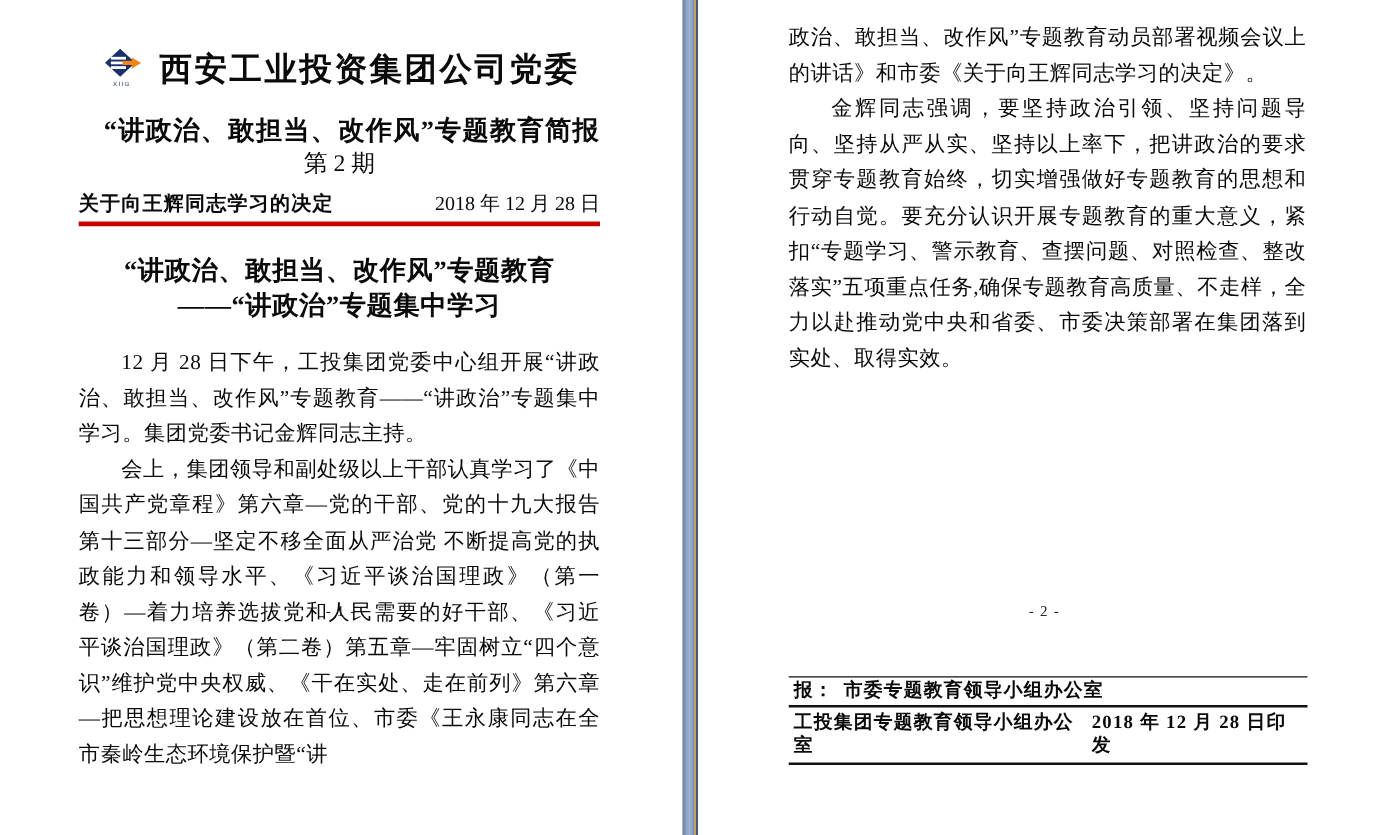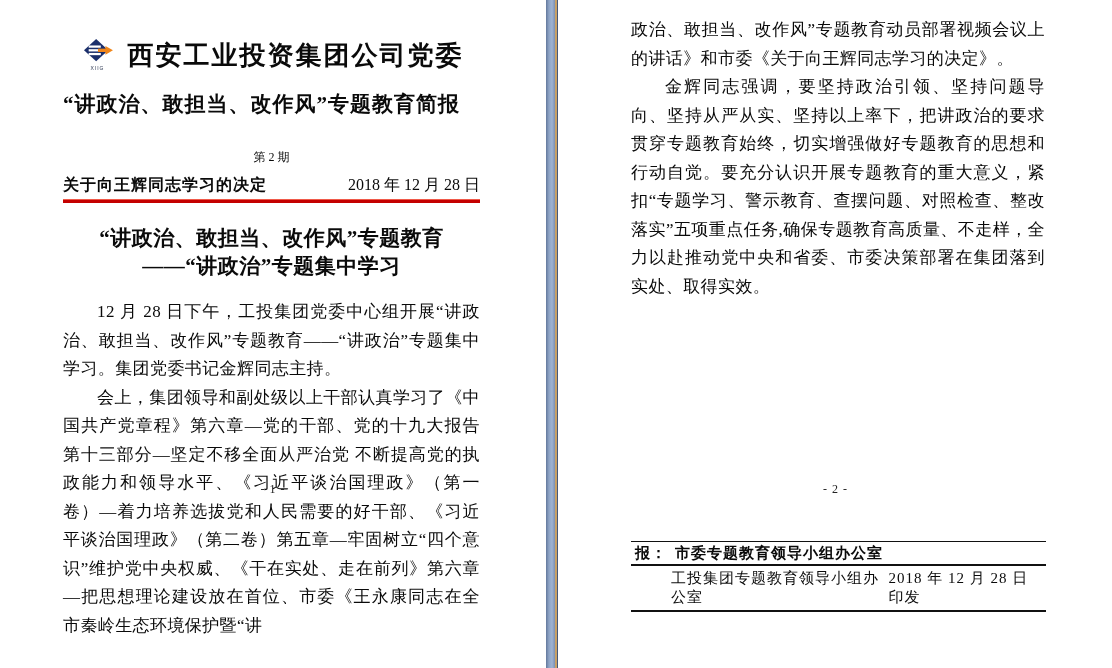--- a/index.html
+++ b/index.html
@@ -18,23 +18,23 @@
 
   .p1-inner { padding:0 66px 0 63px; }
   .p2-inner { padding:0 67px 0 72px; }
 
   
   .masthead { margin-top:38px; display:flex; justify-content:center; gap:12px; }
   .logo { width:36px; height:34px; display:flex; flex-direction:column; align-items:center; }
   .logo-caption { font-size:5px; line-height:5px; color:#2a3550; letter-spacing:1px; font-family:"Liberation Sans",sans-serif; }
   .org-name { font-size:26px; font-weight:700; letter-spacing:2px; white-space:nowrap; }
 
-  .bulletin-title { margin-top:17px; text-align:left; font-size:21px; font-weight:700; letter-spacing:1px; }
+  .bulletin-title { margin-top:17px; text-align:right; font-size:21px; font-weight:700; letter-spacing:1px; }
 
-  .issue-no { margin-top:31px; text-align:center; font-size:12px; }
+  .issue-no { text-align:center; font-size:19px; }
 
   .office-row { margin-top:9px; display:flex; justify-content:space-between; align-items:baseline; font-size:16px; }
   .office-row .office { font-weight:700; letter-spacing:1px; }
   .office-row .date { font-weight:400; }
 
   .red-rule { margin-top:3px; height:4px; background:linear-gradient(#f05a4a 0 1px,#c40000 1px 100%); }
 
   .article-title { margin-top:21px; text-align:center; font-size:21px; font-weight:700; line-height:28px; letter-spacing:0.5px; }
 
   .body-text { margin-top:18px; font-size:17px; line-height:28.5px; text-align:justify; letter-spacing:0.4px; }
@@ -42,21 +42,21 @@
   .body-text p.no-indent { text-indent:0; }
 
   .p2-body { margin-top:16px; }
 
   
   .colophon { position:absolute; left:72px; top:541px; width:415px; font-size:15px; }
   .col-rule { border-top:1.5px solid #111; }
   .col-rule.thick { border-top:2px solid #111; }
   .col-row { padding:2px 0 1px 4px; font-weight:700; letter-spacing:1px; line-height:19px; }
   .col-row .col-value { margin-left:8px; }
-  .issuer-row { display:flex; justify-content:space-between; padding:3px 2px 3px 4px; font-weight:400; letter-spacing:1px; line-height:19px;margin-left:36px; }
+  .issuer-row { display:flex; justify-content:space-between; padding:3px 2px 3px 4px; font-weight:700; letter-spacing:1px; line-height:19px; }
 
   .page-footer { position:absolute; bottom:13px; left:0; width:100%; text-align:center;
     font-size:12px; color:#222; letter-spacing:1px; }
 </style>
 </head>
 <body>
 
 <div class="viewer">
 
   <div class="page page-1">

